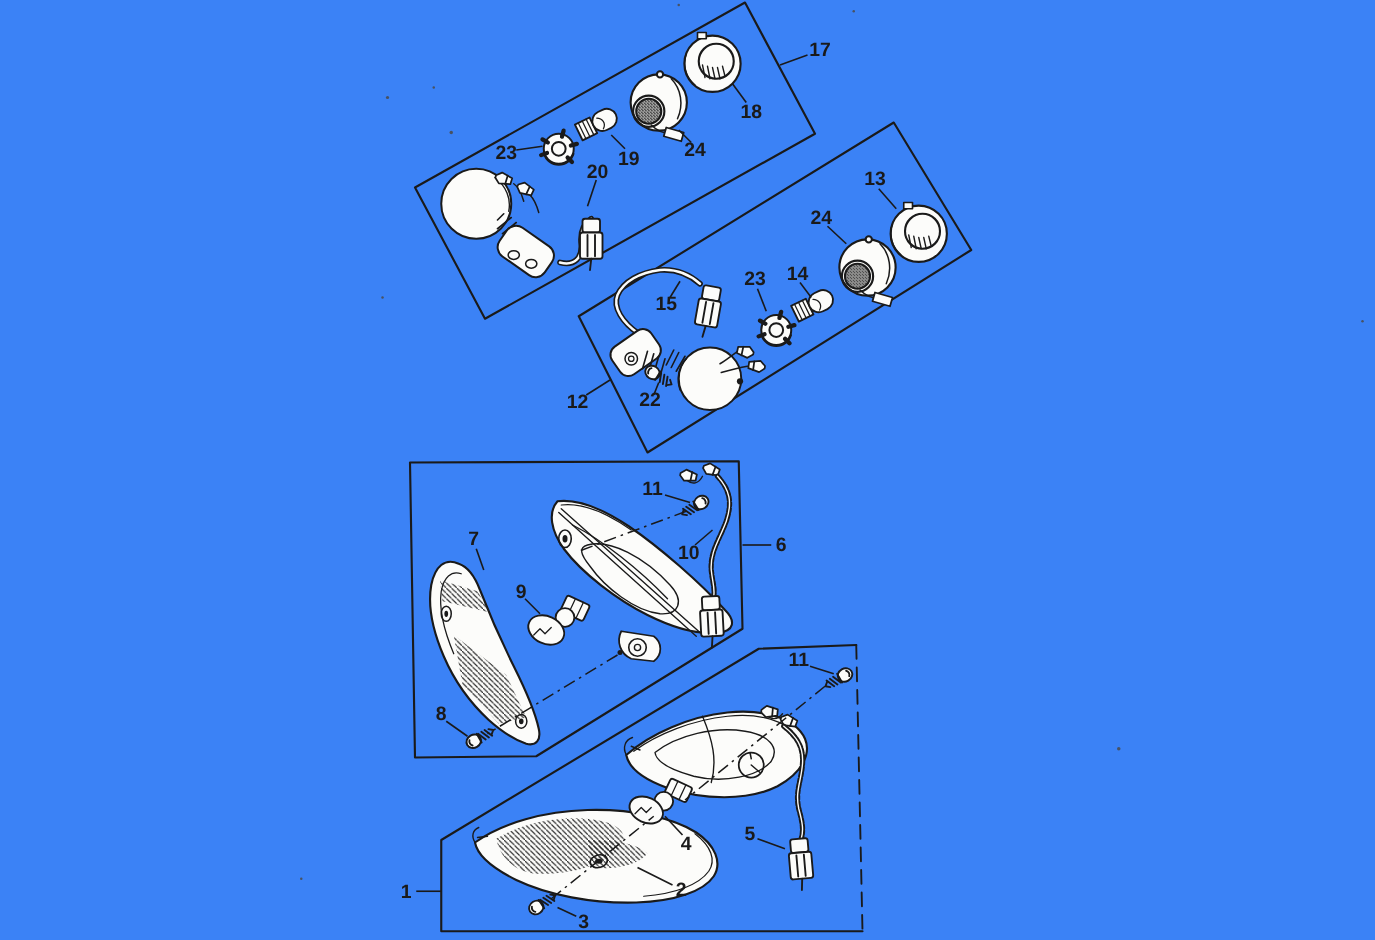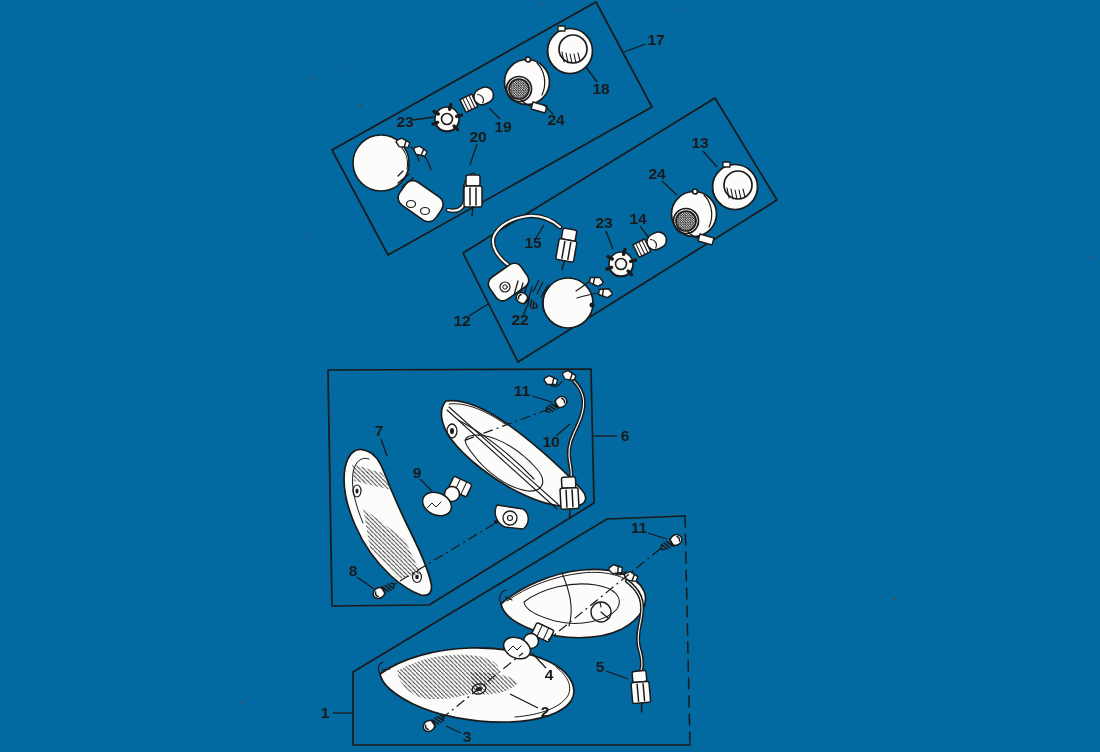--- a/index.html
+++ b/index.html
@@ -1,18 +1,18 @@
 <!DOCTYPE html>
 <html><head>
 <meta charset="utf-8">
 <style>
   html,body { margin:0; padding:0; background:#e8e8e8; }
   .page {
     position:relative; width:1100px; height:752px; margin:0 auto;
-    background:#0369a1; overflow:hidden;
+    background:#3b82f6; overflow:hidden;
     font-family:"Liberation Sans", sans-serif;
   }
   svg { position:absolute; left:0; top:0; }
   .ink   { stroke:#1a1a1a; fill:none; stroke-linecap:round; stroke-linejoin:round; }
   .lbl   { font:700 15.5px "Liberation Sans", sans-serif; fill:#1a1a1a; stroke:none; }
   .leader{ stroke:#1a1a1a; stroke-width:1.3; fill:none; }
   .dashdot{ stroke:#1a1a1a; stroke-width:1.2; fill:none; stroke-dasharray:10 4 2 4; }
   .paperfill { fill:#fcfcfa; }
 </style>
 </head>

